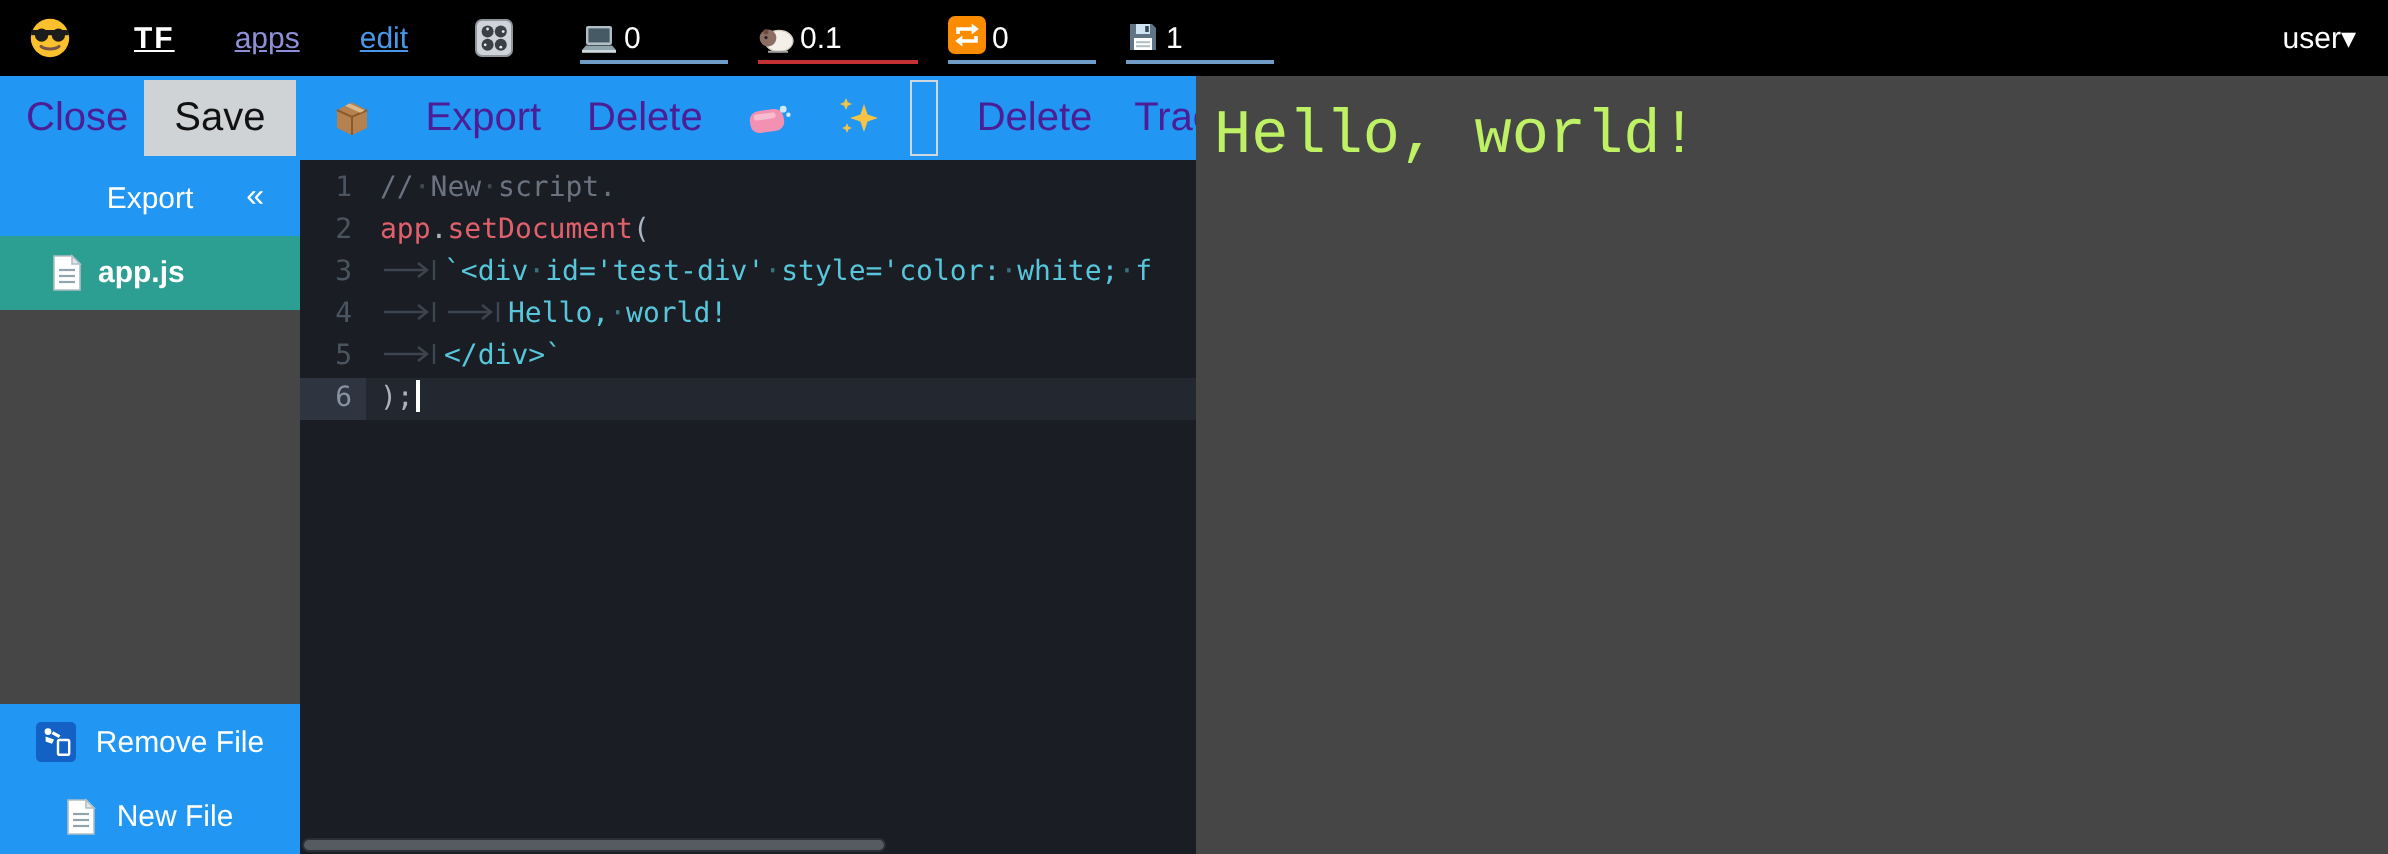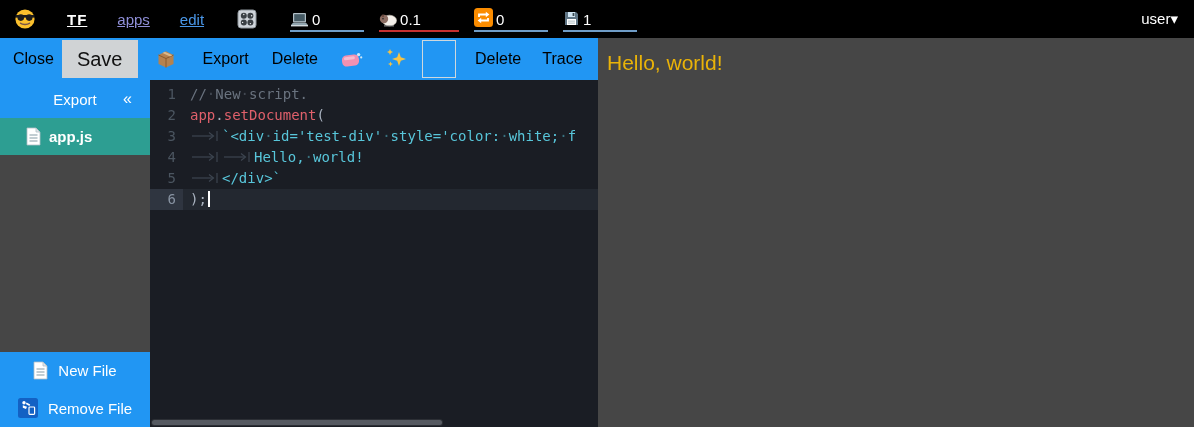--- a/index.html
+++ b/index.html
@@ -30,21 +30,21 @@
   .stat+.stat{margin-left:15px}
   .stat.alert{border-bottom-color:var(--c-stat_underline_alert,#c53030);width:80px}
   .topbar .spacer{flex:1}
   .user-menu{background:none;border:none;color:#fff;font-size:15px;margin-right:16px;cursor:pointer;padding:0}
   
   .toolbar{
     position:absolute;left:0;top:38px;width:598px;height:42px;
     background:var(--c-accent,#2196f3);
     display:flex;align-items:center;color:#fff;font-size:16px;
   }
-  .tb-text{background:none;border:none;color:#000000;font-size:16px;padding:0;cursor:pointer}
+  .tb-text{background:none;border:none;color:#4c1d95;font-size:20px;padding:0;cursor:pointer}
   .tb-close{margin-left:13px}
   .tb-save{
     margin-left:8px;height:38px;padding:0 15px;border:none;cursor:pointer;
     background:var(--c-save_btn,#d0d3d5);color:#111;font-size:20px;
   }
   .tb-icon{background:none;border:none;padding:0;cursor:pointer;display:flex}
   .tb-pkg{margin-left:18px}
   .tb-export{margin-left:27px}
   .tb-import{margin-left:23px}
   .tb-soap{margin-left:23px}
@@ -98,22 +98,22 @@
   .hscroll{
     position:absolute;left:2px;bottom:2px;width:290px;height:5px;border-radius:3px;
     background:#565a61;box-shadow:0 0 0 1px #2c2f35;cursor:pointer;
   }
   
   .preview{
     position:absolute;left:598px;top:38px;width:596px;height:389px;
     background:var(--c-panel_bg,#464646);
   }
   .preview h1{
-    margin:13px 0 0 9px;font-family:Liberation Sans, sans-serif;font-weight:normal;
-    font-size:21px;color:#eab308;
+    margin:13px 0 0 9px;font-family:Liberation Mono, monospace;font-weight:normal;
+    font-size:31px;color:#bef264;
   }
 </style>
 </head>
 <body>
 
 <header class="topbar">
   <button class="logo">
     <svg width="22" height="22" viewBox="0 0 22 22">
       <circle cx="11" cy="11" r="9.6" fill="#fbc02d"></circle>
       <rect x="1.6" y="7" width="18.8" height="2.6" fill="#1c1c1c"></rect>
@@ -237,43 +237,43 @@
       <path d="M10 1v4h4z" fill="#e1e7ea" stroke="#b0bec5" stroke-width=".8"></path>
       <g stroke="#90a4ae" stroke-width="1.1">
         <line x1="3.5" y1="8" x2="11.5" y2="8"></line>
         <line x1="3.5" y1="11" x2="11.5" y2="11"></line>
         <line x1="3.5" y1="14" x2="11.5" y2="14"></line>
       </g>
     </svg>
     <span>app.js</span>
   </div>
   <div class="fill"></div>
+  <button class="side-action remove">
+    <svg width="20" height="20" viewBox="0 0 20 20">
+      <rect width="20" height="20" rx="2.5" fill="#1361c4"></rect>
+      <g fill="#fff">
+        <circle cx="6" cy="4.8" r="1.7"></circle>
+        <path d="M4.8 7.2l4.2 1.6-1 2.1-3.2-1.2z"></path>
+        <path d="M8.6 4.6l3.6 2-.8 1.4-3.6-2z"></path>
+      </g>
+      <rect x="11" y="9" width="5.6" height="7.4" rx=".8" fill="none" stroke="#fff" stroke-width="1.2"></rect>
+    </svg>
+    <span>Remove File</span>
+  </button>
   <button class="side-action">
     <svg width="15" height="19" viewBox="0 0 15 19">
       <path d="M1 1h9l4 4v13H1z" fill="#fff" stroke="#b0bec5" stroke-width=".8"></path>
       <path d="M10 1v4h4z" fill="#e1e7ea" stroke="#b0bec5" stroke-width=".8"></path>
       <g stroke="#90a4ae" stroke-width="1.1">
         <line x1="3.5" y1="8" x2="11.5" y2="8"></line>
         <line x1="3.5" y1="11" x2="11.5" y2="11"></line>
         <line x1="3.5" y1="14" x2="11.5" y2="14"></line>
       </g>
     </svg>
     <span>New File</span>
-  </button>
-  <button class="side-action remove">
-    <svg width="20" height="20" viewBox="0 0 20 20">
-      <rect width="20" height="20" rx="2.5" fill="#1361c4"></rect>
-      <g fill="#fff">
-        <circle cx="6" cy="4.8" r="1.7"></circle>
-        <path d="M4.8 7.2l4.2 1.6-1 2.1-3.2-1.2z"></path>
-        <path d="M8.6 4.6l3.6 2-.8 1.4-3.6-2z"></path>
-      </g>
-      <rect x="11" y="9" width="5.6" height="7.4" rx=".8" fill="none" stroke="#fff" stroke-width="1.2"></rect>
-    </svg>
-    <span>Remove File</span>
   </button>
 </aside>
 
 <div class="editor">
   <div class="lines" id="code-lines">
       <div class="line">
         <div class="ln">1</div>
         <div class="code"><span class="seg-comment">//<span class="ws">·</span>New<span class="ws">·</span>script.</span></div>
       </div>
       <div class="line">

